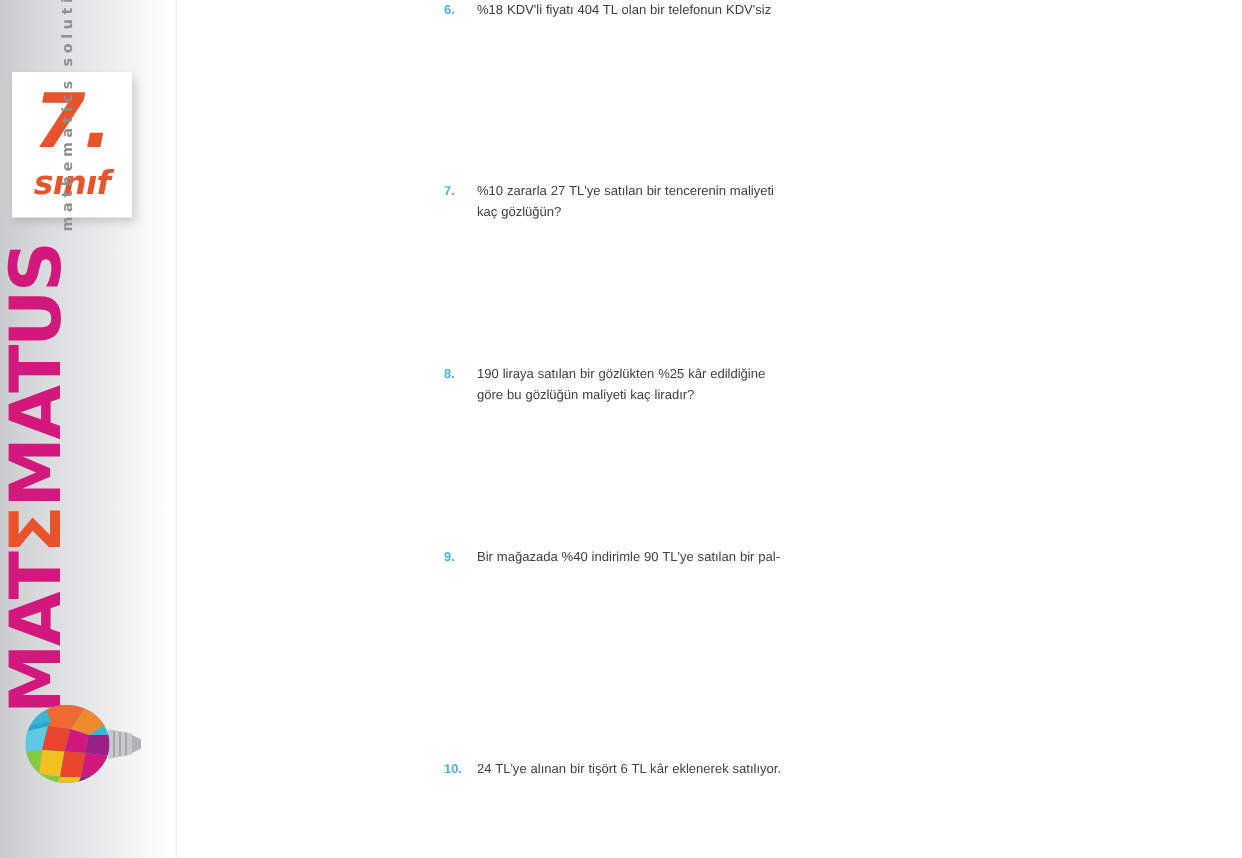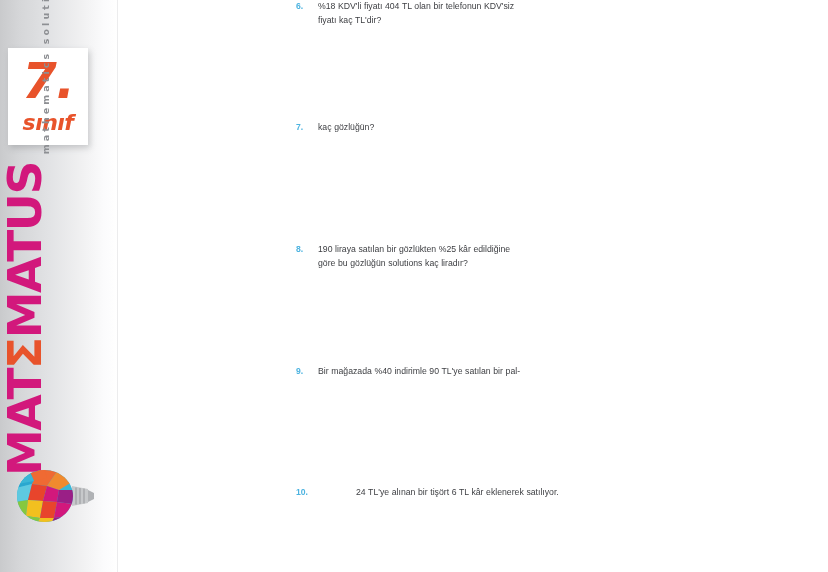--- a/index.html
+++ b/index.html
@@ -216,47 +216,47 @@
 
   </div>
   <div id="sidebar-divider"></div>
 
   <div id="questions">
 
     <div class="question" style="top:0px;">
       <div class="q-num">6.</div>
       <div class="q-text">
         <span class="line">%18 KDV'li fiyatı 404 TL olan bir telefonun KDV'siz</span>
-        <span class="line">fiyatı kaç TL'dir?</span>
       </div>
     </div>
 
     <div class="question" style="top:121px;">
       <div class="q-num">7.</div>
       <div class="q-text">
+        <span class="line">%10 zararla 27 TL'ye satılan bir tencerenin maliyeti</span>
         <span class="line">kaç gözlüğün?</span>
       </div>
     </div>
 
     <div class="question" style="top:243px;">
       <div class="q-num">8.</div>
       <div class="q-text">
         <span class="line">190 liraya satılan bir gözlükten %25 kâr edildiğine</span>
-        <span class="line">göre bu gözlüğün solutions kaç liradır?</span>
+        <span class="line">göre bu gözlüğün maliyeti kaç liradır?</span>
       </div>
     </div>
 
     <div class="question" style="top:365px;">
       <div class="q-num">9.</div>
       <div class="q-text">
         <span class="line">Bir mağazada %40 indirimle 90 TL'ye satılan bir pal-</span>
       </div>
     </div>
 
-    <div class="question" style="top:486px;gap:38px;">
+    <div class="question" style="top:506px;">
       <div class="q-num">10.</div>
       <div class="q-text">
         <span class="line">24 TL'ye alınan bir tişört 6 TL kâr eklenerek satılıyor.</span>
       </div>
     </div>
 
   </div>
 
 </div>
 

